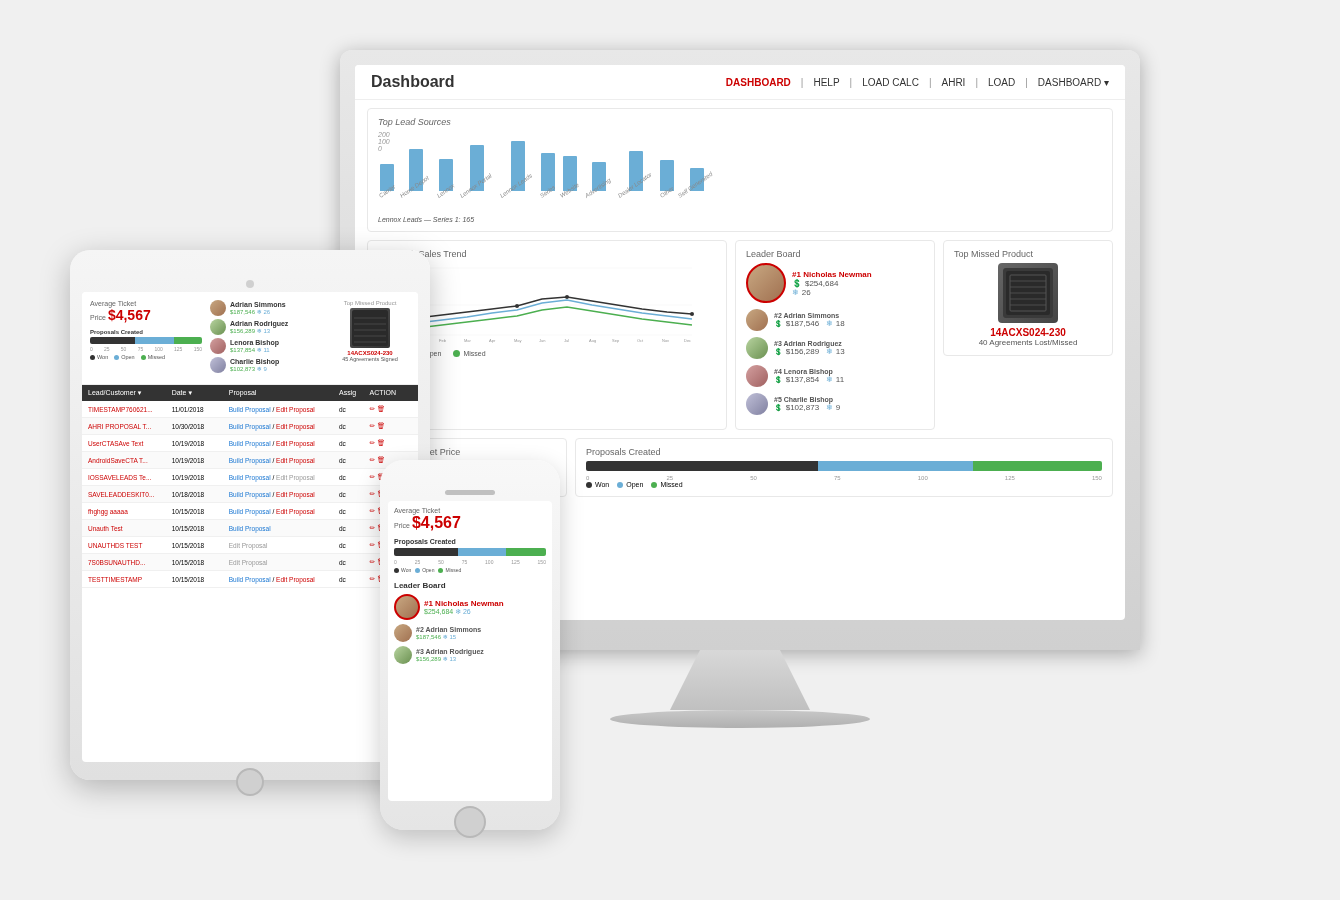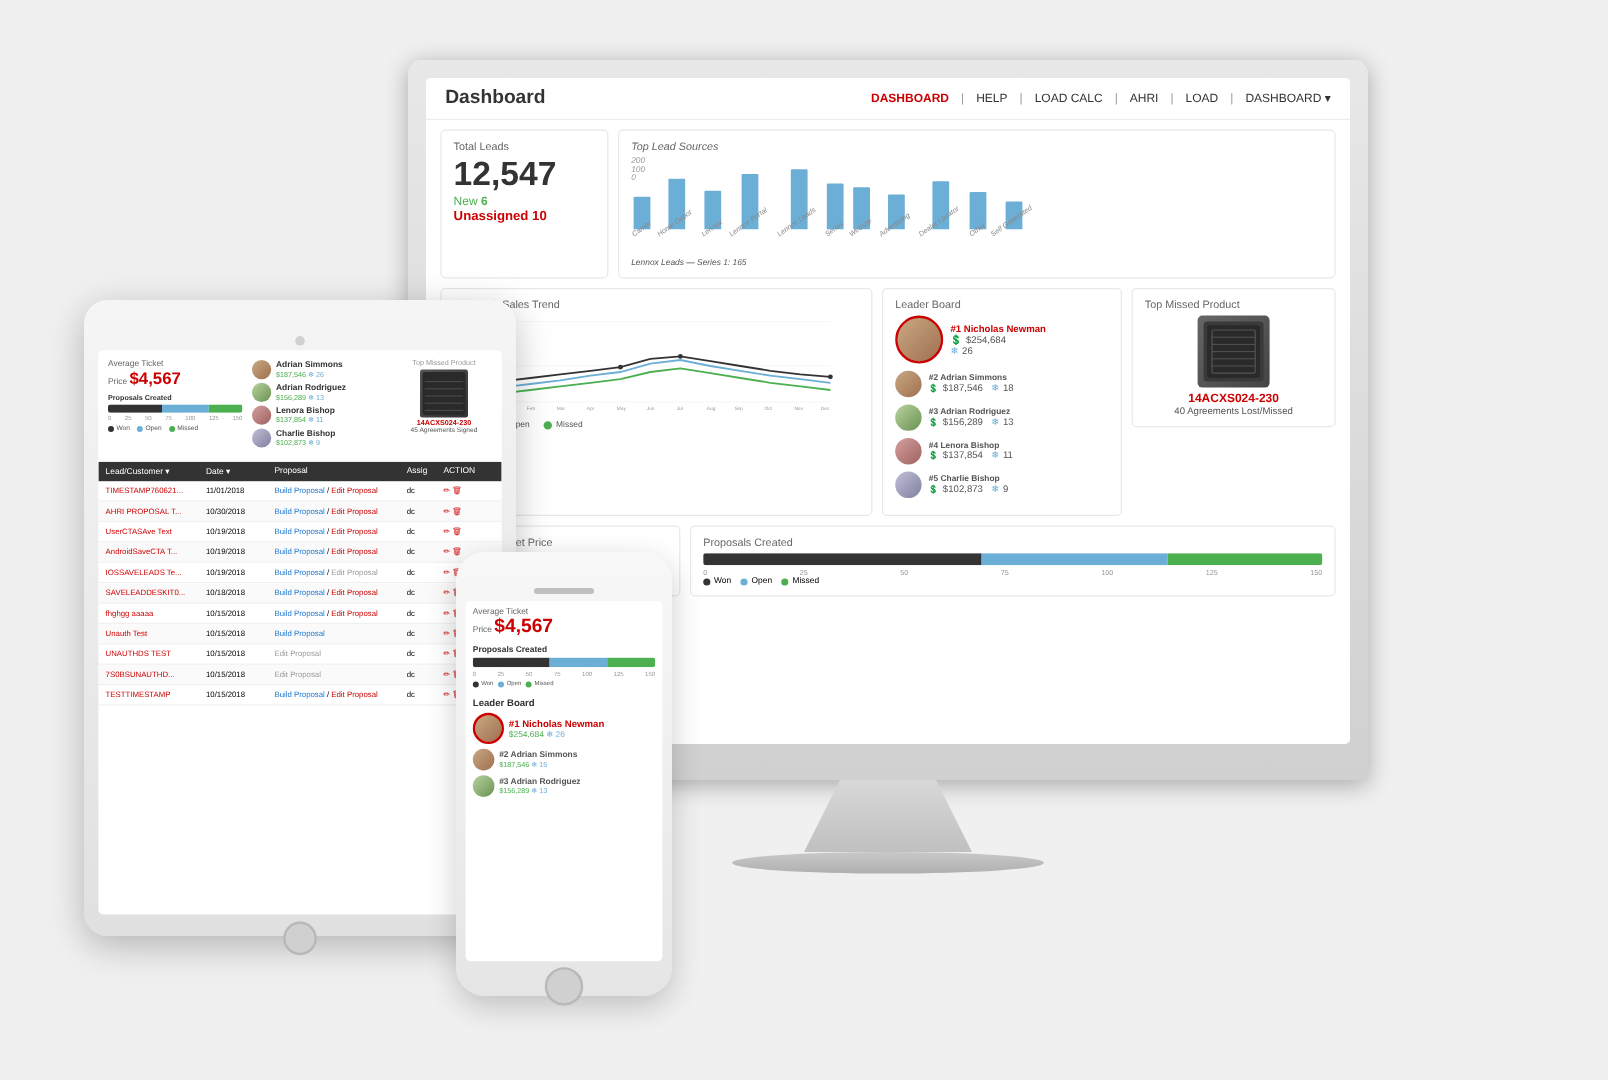--- a/index.html
+++ b/index.html
@@ -509,32 +509,20 @@
             <span class="dash-nav-sep">|</span>
             <span class="dash-settings">DASHBOARD ▾</span>
           </div>
         </div>
 
 
         <div class="dash-body">
 
           <div class="dash-row1">
 
-            <div class="card total-leads-card">
-              <div class="card-title">Total Leads</div>
-              <div class="total-leads-num">12,547</div>
-              <div class="lead-new">
-                <span>New</span>
-                <strong>6</strong>
-              </div>
-              <div class="lead-unassigned">
-                <span>Unassigned</span>
-                <strong>10</strong>
-              </div>
-            </div>
 
             <div class="card lead-sources-card">
               <div class="card-title">Top Lead Sources</div>
               <div style="font-size:7px;color:#999;margin-bottom:2px;">200<br>100<br>0</div>
               <div class="bar-chart-container" id="lead-sources-bars" style="height:60px;">
                   <div class="bar-group">
                     <div class="bar" style="height: 26.9231px;"></div>
                     <div class="bar-label">Carrier</div>
                   </div>
                   <div class="bar-group">

